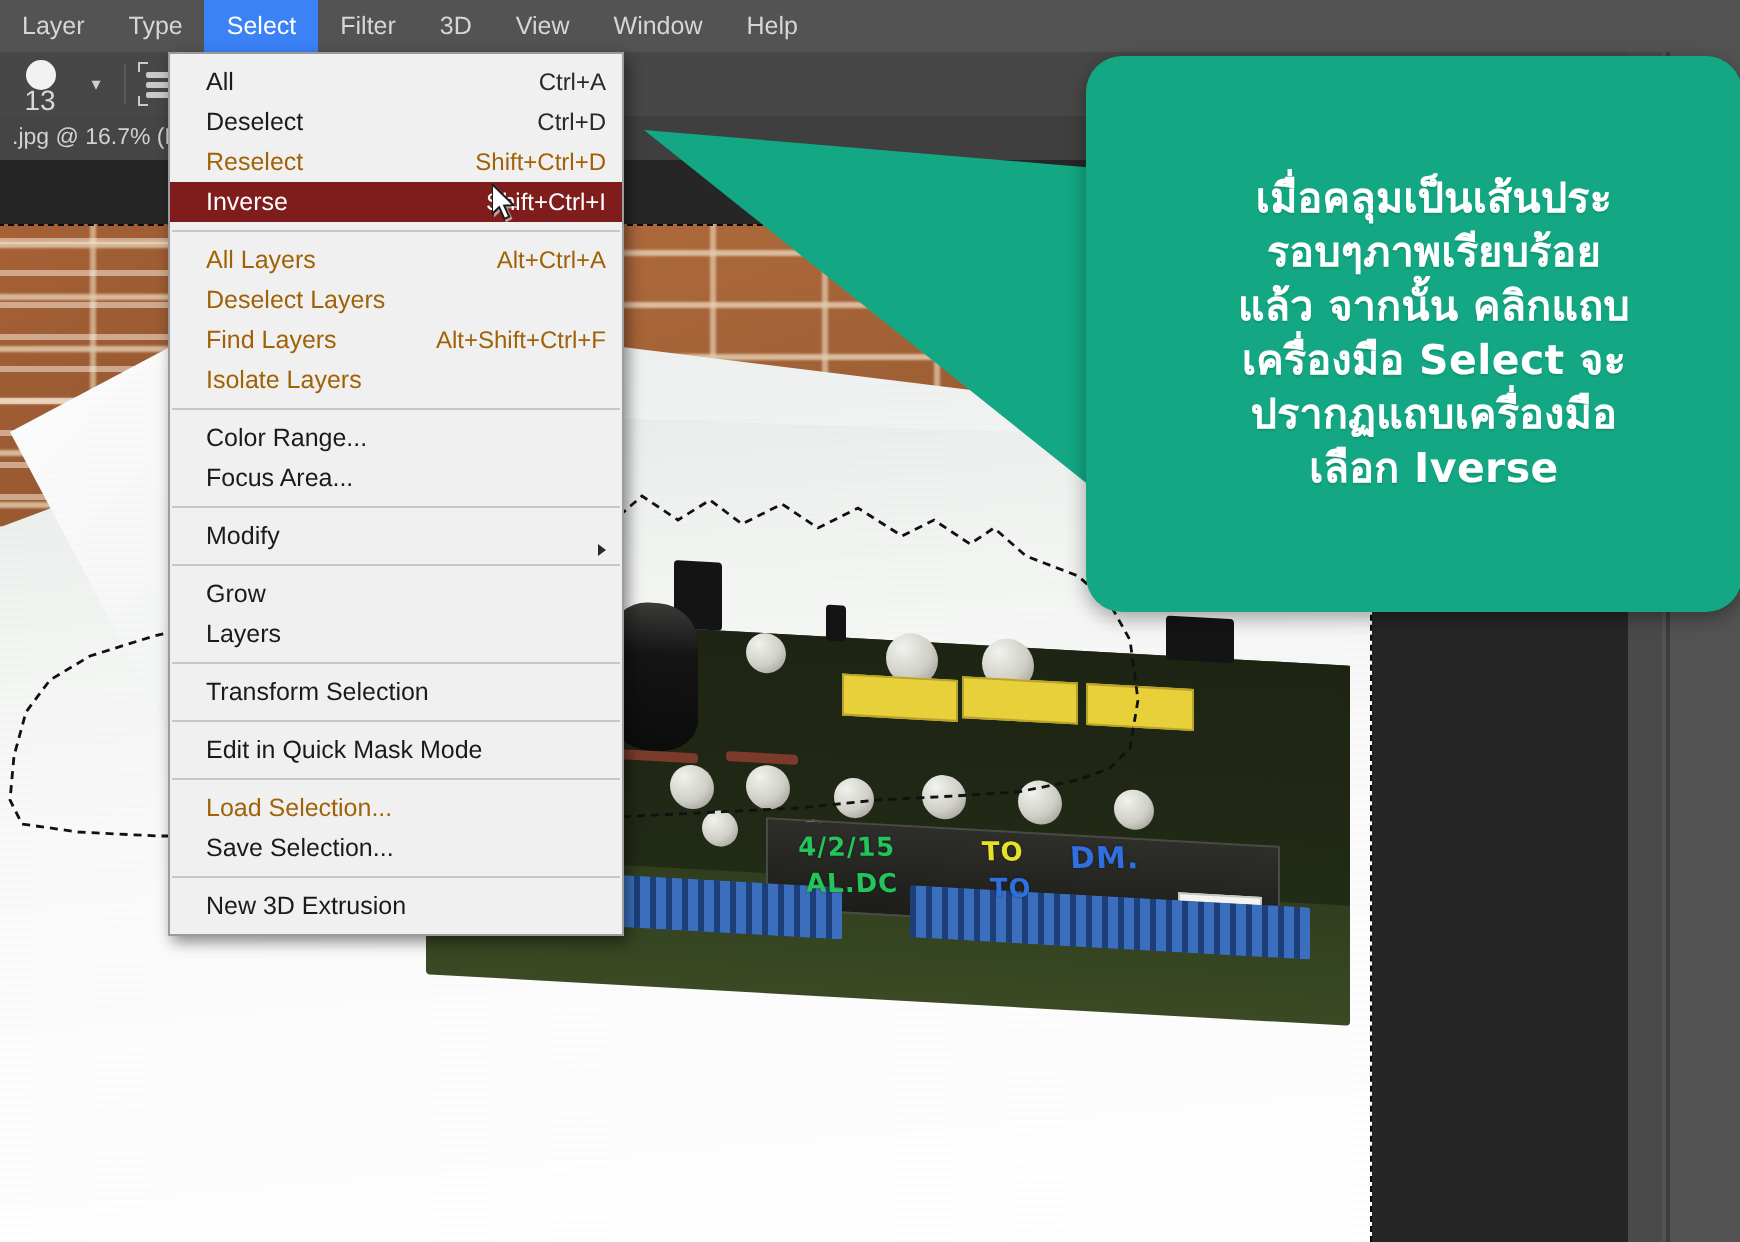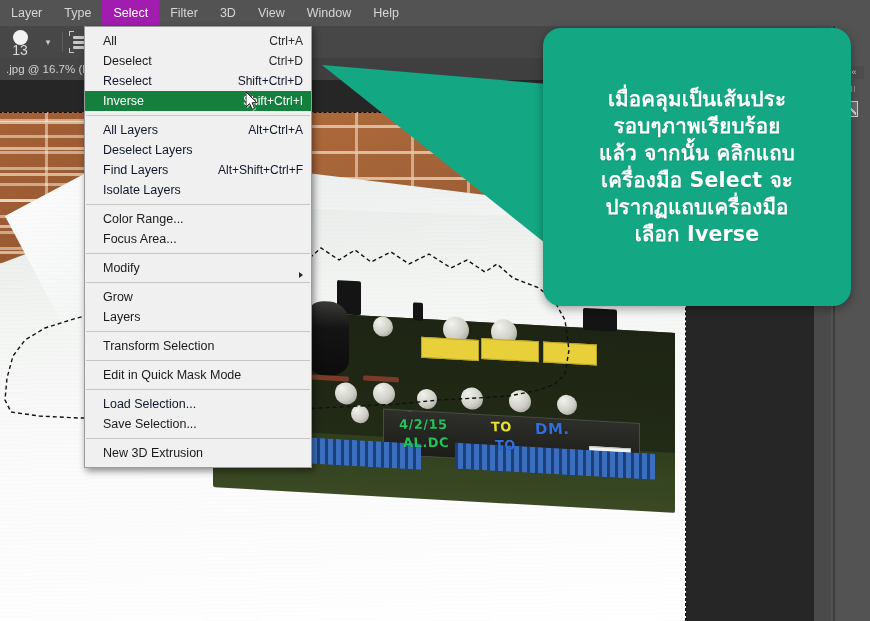--- a/index.html
+++ b/index.html
@@ -12,21 +12,21 @@
 
   
   .menubar{
     position:absolute;left:0;top:0;width:870px;height:26px;
     background:#535353;display:flex;align-items:flex-start;
   }
   .menubar .mi{
     height:26px;line-height:26px;padding:0 11px;color:#d6d6d6;font-size:12.5px;
     white-space:nowrap;
   }
-  .menubar .mi.active{background:#a21caf;color:#ffffff;}
+  .menubar .mi.active{background:#3b82f6;color:#ffffff;}
 
   .optionsbar{
     position:absolute;left:0;top:26px;width:870px;height:32px;
     background:#474747;border-bottom:1px solid #3a3a3a;
     display:flex;align-items:center;
   }
   .brush-preview{
     position:relative;width:40px;height:32px;display:flex;flex-direction:column;
     align-items:center;justify-content:center;
   }
@@ -206,22 +206,22 @@
     padding:4px 0 4px 0;
     font-size:12.5px;color:#1a1a1a;
     z-index:30;
   }
   .menuitem{
     position:relative;height:20px;line-height:20px;
     padding:0 8px 0 18px;white-space:nowrap;display:flex;align-items:flex-end;
   }
   .menuitem .mlabel{flex:0 0 auto;}
   .menuitem .mkey{margin-left:auto;padding-left:22px;color:#2a2a2a;font-size:12px;}
-  .menuitem.disabled .mlabel,.menuitem.disabled .mkey{color:#0f172a;}
-  .menuitem.sel{background:#15803d;}
+  .menuitem.disabled .mlabel,.menuitem.disabled .mkey{color:#a16207;}
+  .menuitem.sel{background:#7f1d1d;}
   .menuitem.sel .mlabel,.menuitem.sel .mkey{color:#ffffff;}
   .menuitem .arrow{
     margin-left:auto;width:0;height:0;border-left:4px solid #2a2a2a;
     border-top:3.5px solid transparent;border-bottom:3.5px solid transparent;
   }
   .msep{height:1px;background:#c6c6c6;margin:4px 1px;}
 
   
   .cursor{
     position:absolute;left:246px;top:92px;width:14px;height:20px;z-index:40;
@@ -230,21 +230,21 @@
 
   
   .tail{
     position:absolute;left:310px;top:55px;width:300px;height:230px;z-index:20;
     pointer-events:none;
   }
   .bubble{
     position:absolute;left:543px;top:28px;width:308px;height:278px;
     background:#13a883;border-radius:18px;z-index:21;
     box-shadow:0 3px 10px rgba(0,0,0,.35);
-    display:flex;align-items:center;justify-content:center;
+    display:flex;align-items:center;justify-content:center;padding-left:20px;
   }
   .bubble .btext{
     color:#ffffff;text-align:center;font-size:20.5px;line-height:1.32;
     font-weight:bold;font-family:"DejaVu Sans",sans-serif;
     padding:0 14px;white-space:pre-line;letter-spacing:.2px;
     text-shadow:0 1px 1px rgba(0,0,0,.12);
   }
 </style>
 </head>
 <body>

